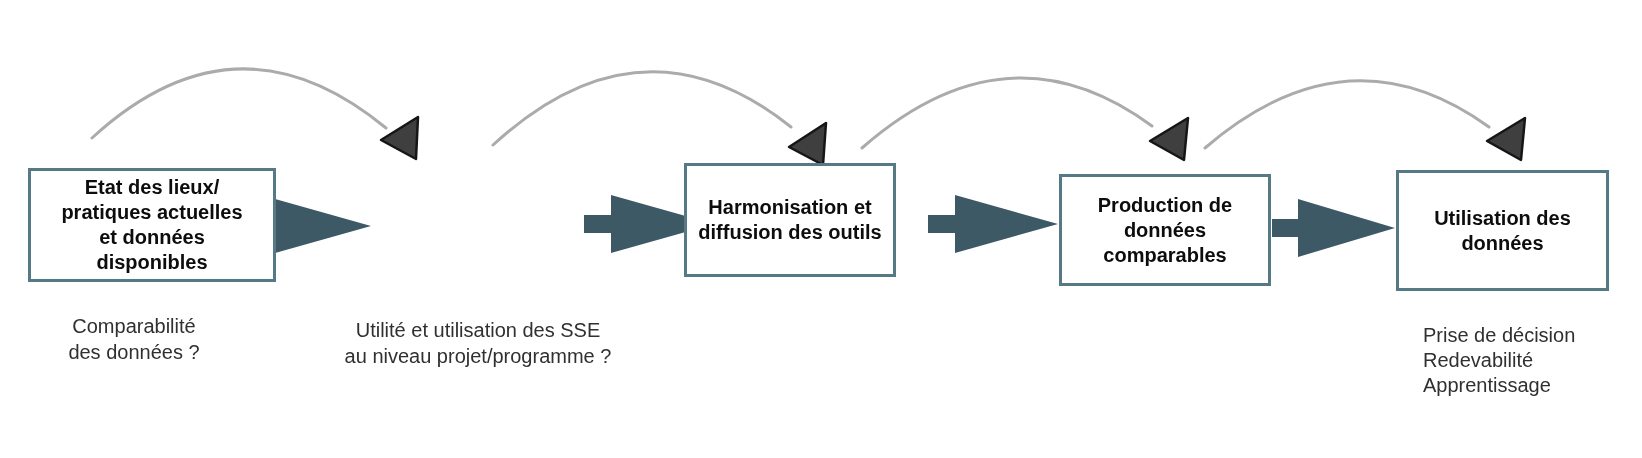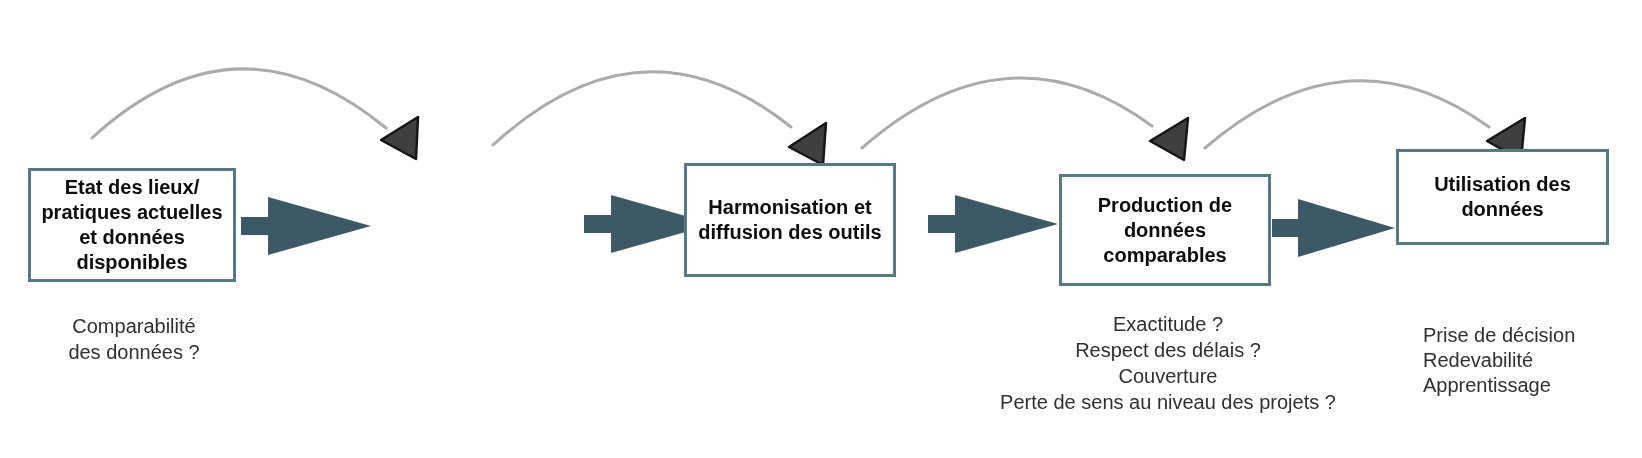--- a/index.html
+++ b/index.html
@@ -90,51 +90,49 @@
     <polygon class="arrowhead" points="789,147 826,123 823,165"></polygon>
     <polygon class="arrowhead" points="1150,141 1188,118 1184,160"></polygon>
     <polygon class="arrowhead" points="1487,141 1525,118 1521,160"></polygon>
 
     <polygon class="flow-arrow" points="241,217 268,217 268,197 371,226 268,255 268,235 241,235"></polygon>
     <polygon class="flow-arrow" points="584,215 611,215 611,195 714,224 611,253 611,233 584,233"></polygon>
     <polygon class="flow-arrow" points="928,215 955,215 955,195 1058,224 955,253 955,233 928,233"></polygon>
     <polygon class="flow-arrow" points="1272,219 1298,219 1298,199 1395,228 1298,257 1298,237 1272,237"></polygon>
   </svg>
 
-  <div class="stage" style="left:28px; top:168px; width:208px; height:114px">
+  <div class="stage" style="left:28px; top:168px; width:248px; height:114px">
     <div class="stage-title">Etat des lieux/
 pratiques actuelles
 et données
 disponibles</div>
   </div>
 
 
   <div class="stage" style="left:684px; top:163px; width:212px; height:114px">
     <div class="stage-title">Harmonisation et
 diffusion des outils</div>
   </div>
 
   <div class="stage" style="left:1059px; top:174px; width:212px; height:112px">
     <div class="stage-title">Production de
 données
 comparables</div>
   </div>
 
-  <div class="stage" style="left:1396px; top:149px; width:213px; height:96px">
+  <div class="stage" style="left:1396px; top:170px; width:213px; height:121px">
     <div class="stage-title">Utilisation des
 données</div>
   </div>
 
   <div class="caption" style="left:-6px; top:313px; width:280px">Comparabilité
 des données ?</div>
 
+  <div class="caption" style="left:318px; top:317px; width:320px">Utilité et utilisation des SSE
+au niveau projet/programme ?</div>
 
 
-  <div class="caption" style="left:968px; top:311px; width:400px">Exactitude ?
-Respect des délais ?
-Couverture
-Perte de sens au niveau des projets ?</div>
 
   <div class="caption caption-left" style="left:1423px; top:323px; width:240px">Prise de décision
 Redevabilité
 Apprentissage</div>
 
 </div>
 
 </body></html>

